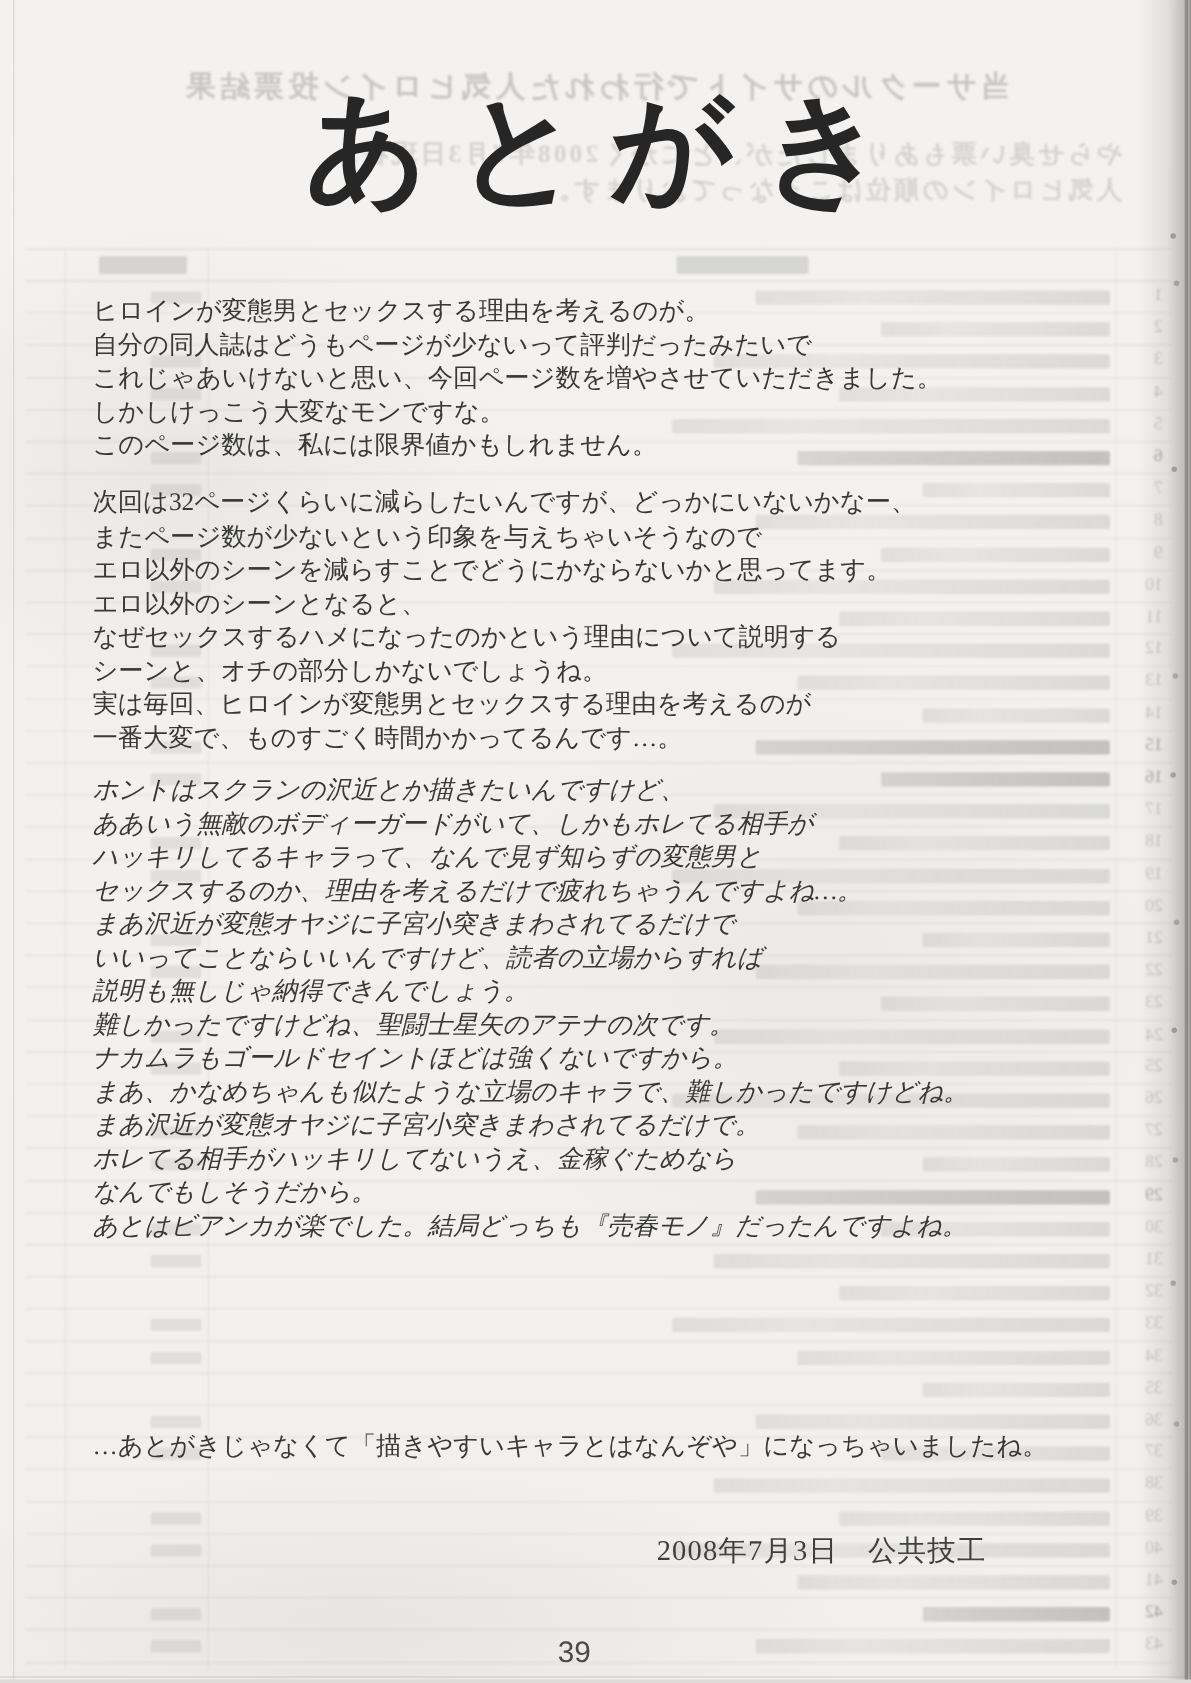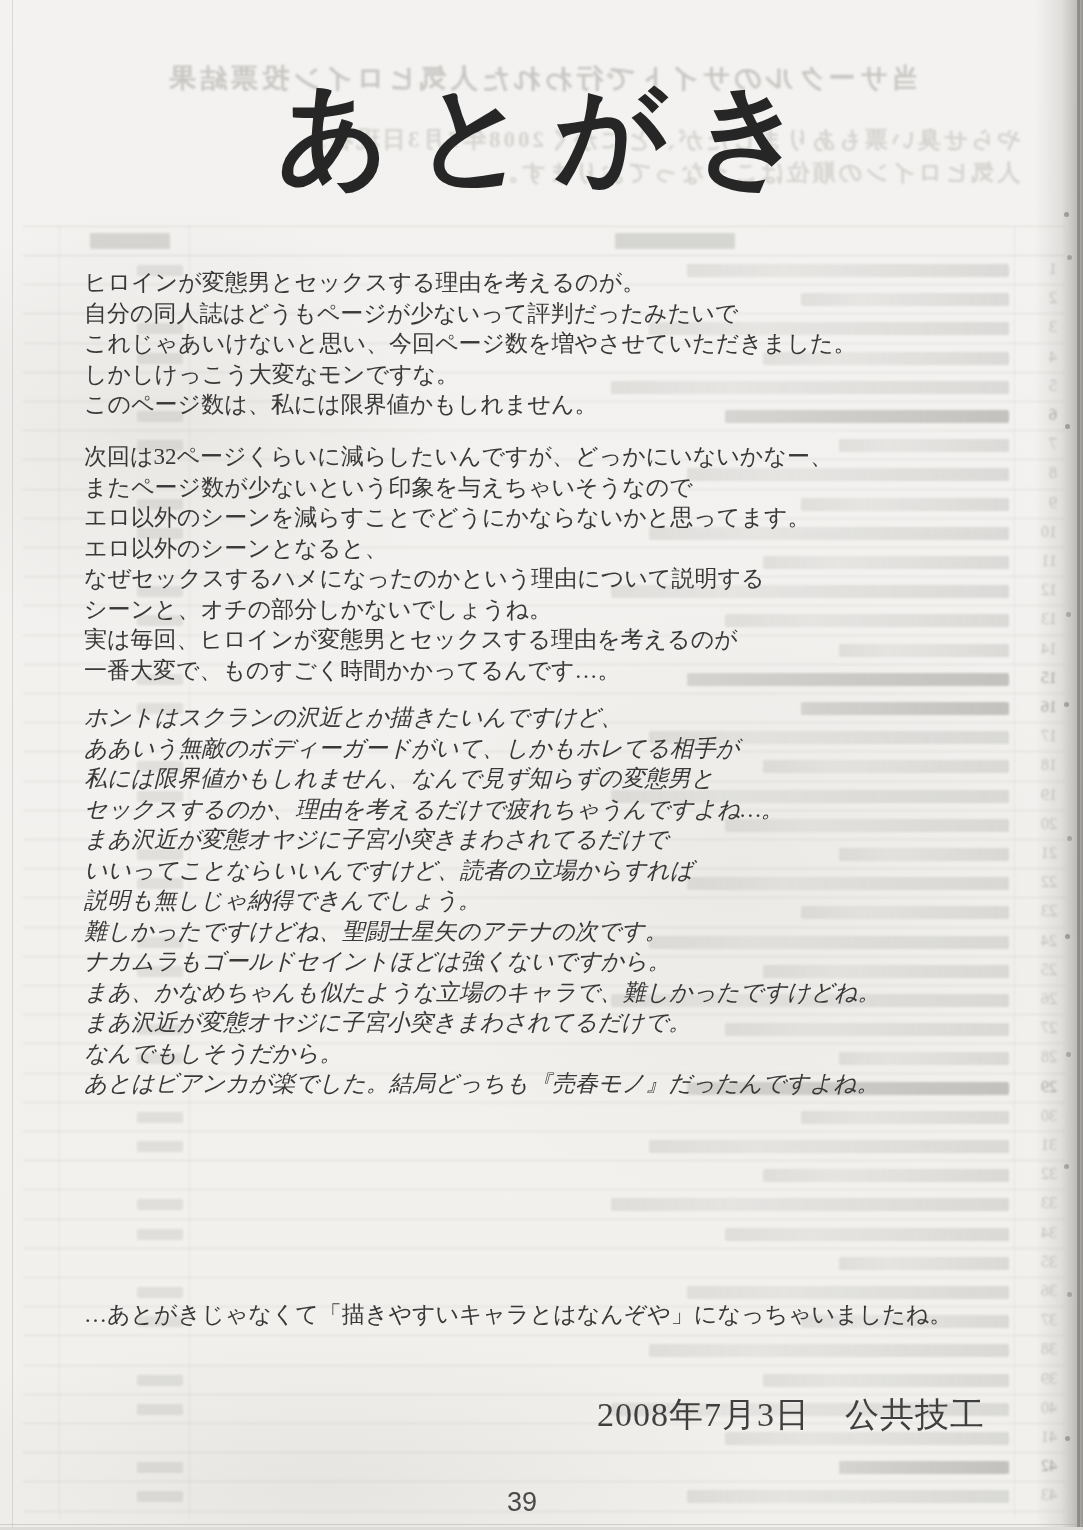--- a/index.html
+++ b/index.html
@@ -72,21 +72,21 @@
   }
   .para{position:absolute;left:84px;color:#383838;}
   .para .line{font-size:23px;line-height:30.5px;white-space:pre;}
   #para-0{top:268px;}
   #para-1{top:442px;}
   #para-2{top:703px;font-style:italic;}
   #para-3{top:1149px;}
   #para-4{top:1300px;}
   .dateline{
     position:absolute;left:597px;top:1392px;
-    font-size:34px;color:#3f3f3f;letter-spacing:1px;white-space:pre;
+    font-size:26px;color:#3f3f3f;letter-spacing:1px;white-space:pre;
   }
   .pagenum{
     position:absolute;left:507px;top:1487px;
     font-size:27px;color:#4a4a4a;
     font-family:"Liberation Sans","DejaVu Sans",sans-serif;
   }
   
   .edge-shadow-right{
     position:absolute;top:0;right:0;width:48px;height:100%;z-index:3;
     background:linear-gradient(to right, rgba(150,148,142,0) 0%, rgba(140,138,132,0.18) 55%, rgba(112,110,104,0.42) 90%, rgba(88,86,82,0.62) 100%);
@@ -357,29 +357,30 @@
         <div class="line">エロ以外のシーンを減らすことでどうにかならないかと思ってます。</div>
         <div class="line">エロ以外のシーンとなると、</div>
         <div class="line">なぜセックスするハメになったのかという理由について説明する</div>
         <div class="line">シーンと、オチの部分しかないでしょうね。</div>
         <div class="line">実は毎回、ヒロインが変態男とセックスする理由を考えるのが</div>
         <div class="line">一番大変で、ものすごく時間かかってるんです…。</div>
       </div>
     <div class="para" id="para-2">
         <div class="line">ホントはスクランの沢近とか描きたいんですけど、</div>
         <div class="line">ああいう無敵のボディーガードがいて、しかもホレてる相手が</div>
-        <div class="line">私には限界値かもしれません、なんで見ず知らずの変態男と</div>
+        <div class="line">ハッキリしてるキャラって、なんで見ず知らずの変態男と</div>
         <div class="line">セックスするのか、理由を考えるだけで疲れちゃうんですよね…。</div>
         <div class="line">まあ沢近が変態オヤジに子宮小突きまわされてるだけで</div>
         <div class="line">いいってことならいいんですけど、読者の立場からすれば</div>
         <div class="line">説明も無しじゃ納得できんでしょう。</div>
         <div class="line">難しかったですけどね、聖闘士星矢のアテナの次です。</div>
         <div class="line">ナカムラもゴールドセイントほどは強くないですから。</div>
         <div class="line">まあ、かなめちゃんも似たような立場のキャラで、難しかったですけどね。</div>
         <div class="line">まあ沢近が変態オヤジに子宮小突きまわされてるだけで。</div>
+        <div class="line">ホレてる相手がハッキリしてないうえ、金稼ぐためなら</div>
         <div class="line">なんでもしそうだから。</div>
         <div class="line">あとはビアンカが楽でした。結局どっちも『売春モノ』だったんですよね。</div>
       </div>
     <div class="para" id="para-4">
         <div class="line">…あとがきじゃなくて「描きやすいキャラとはなんぞや」になっちゃいましたね。</div>
       </div>
 
     <div class="dateline">2008年7月3日　公共技工</div>
     <div class="pagenum">39</div>
   </div>

